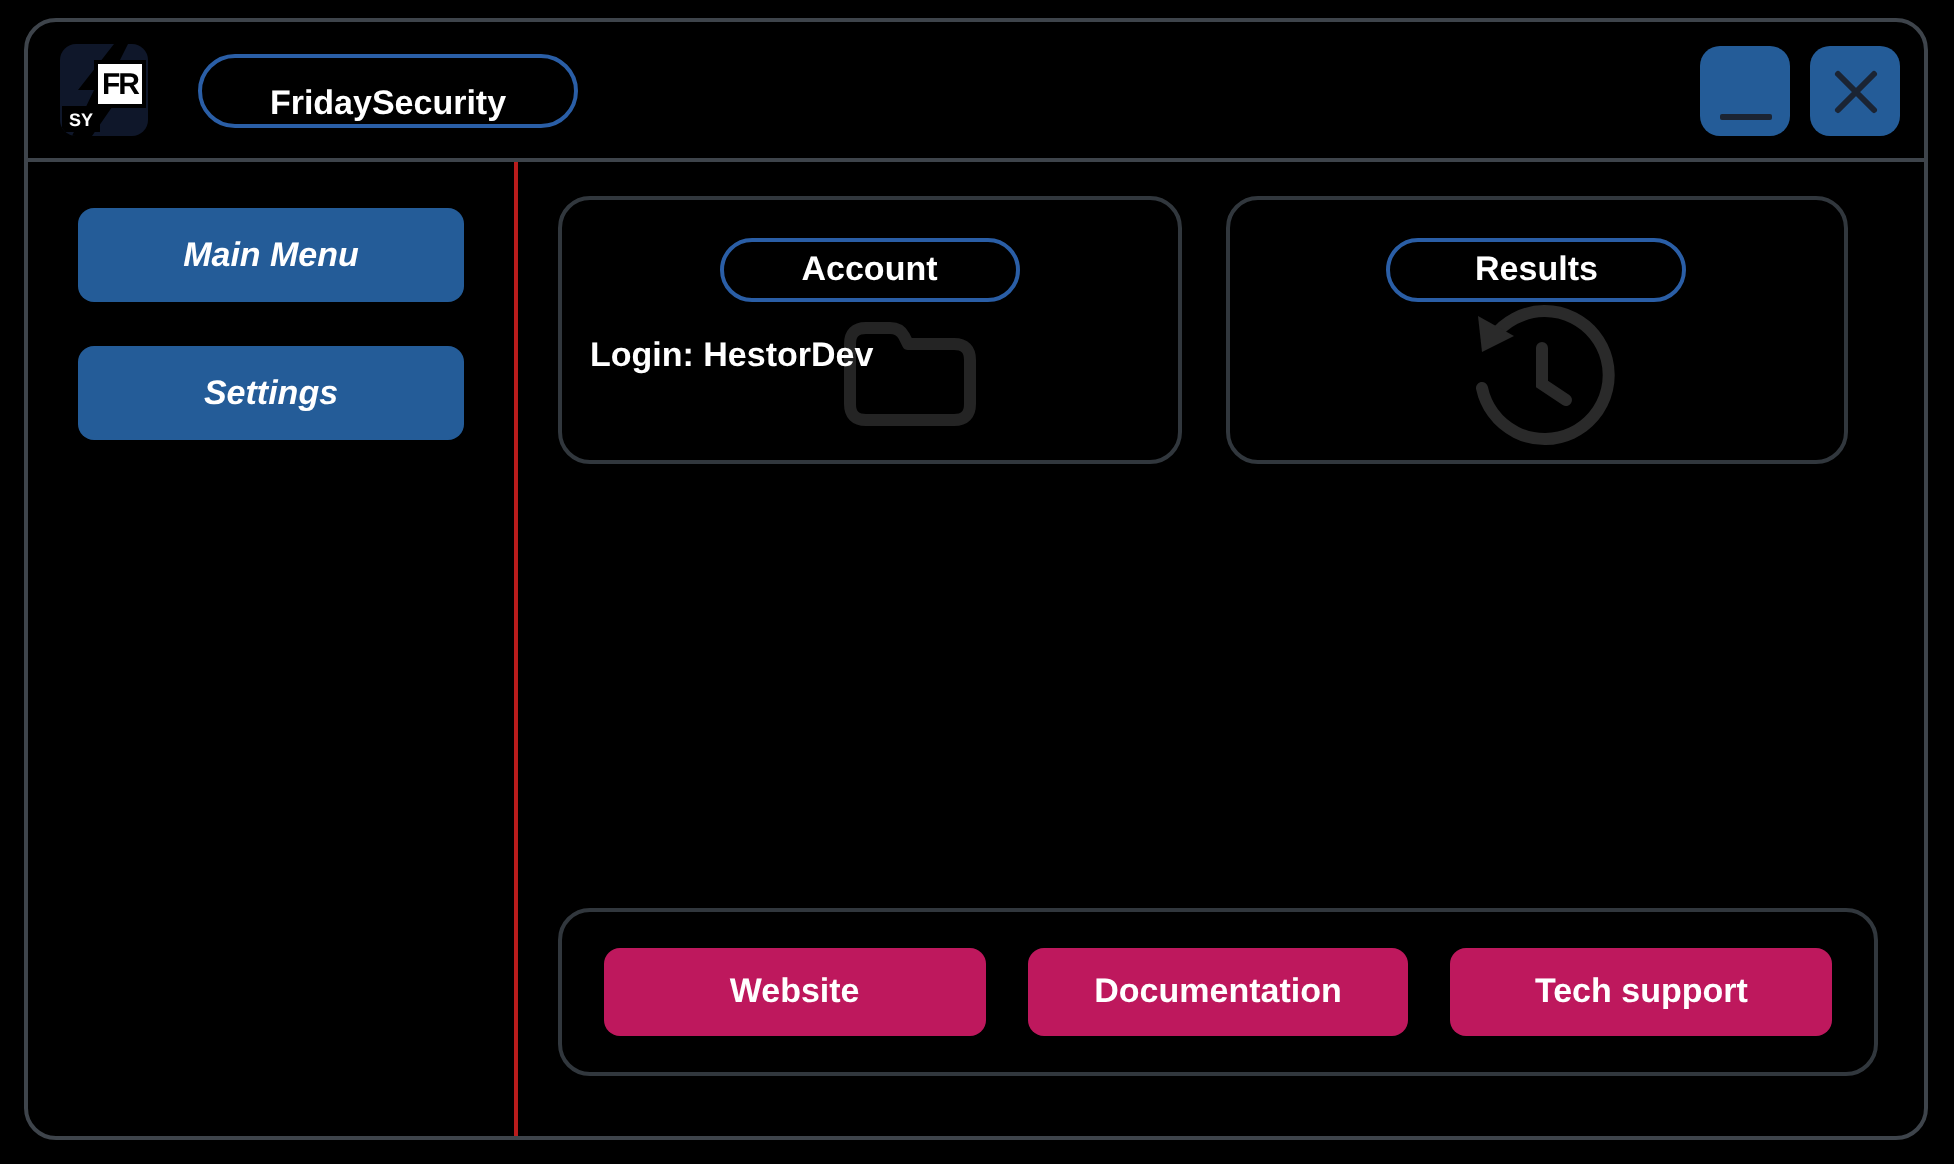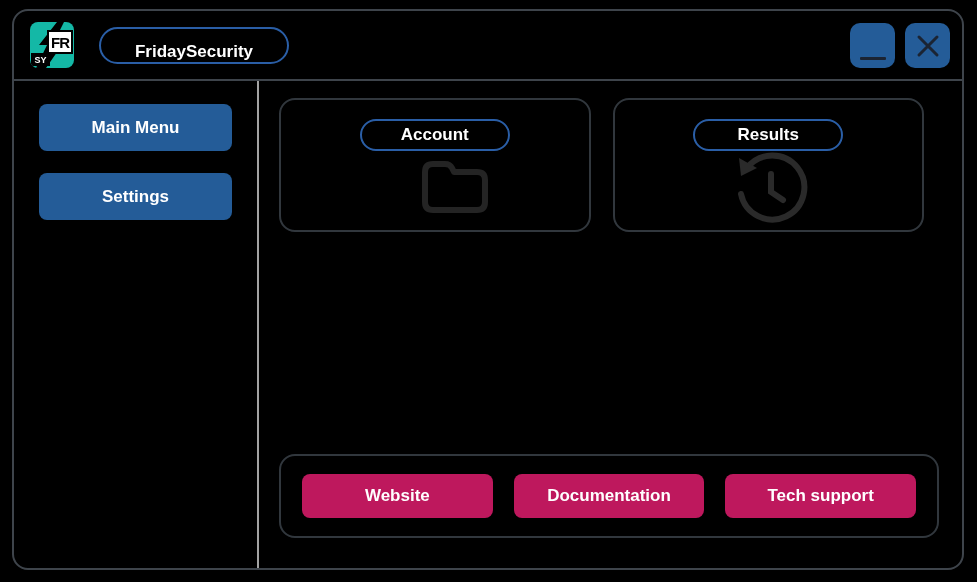--- a/index.html
+++ b/index.html
@@ -12,21 +12,21 @@
     display:flex; flex-direction:column; overflow:hidden; background:#000;
   }
 
   
   .titlebar {
     height:70px; flex:0 0 70px; border-bottom:2px solid #3e444b;
     display:flex; align-items:center; position:relative;
   }
   .logo {
     width:44px; height:46px; margin-left:16px; position:relative;
-    background:#14b8a6; border-radius:8px; overflow:hidden; flex:0 0 44px;
+    background:#0f172a; border-radius:8px; overflow:hidden; flex:0 0 44px;
   }
   .logo svg { position:absolute; left:0; top:0; }
   .logo .fr {
     position:absolute; right:1px; top:8px; width:26px; height:24px;
     background:#fff; border:2px solid #000; color:#000;
     font-size:15px; font-weight:bold; display:flex; align-items:center; justify-content:center;
     letter-spacing:-1px;
   }
   .logo .sy {
     position:absolute; left:1px; bottom:2px; width:19px; height:13px;
@@ -42,22 +42,22 @@
   .win-controls { position:absolute; right:12px; top:12px; display:flex; gap:10px; }
   .win-btn {
     width:45px; height:45px; background:#245c98; border-radius:10px;
     display:flex; align-items:center; justify-content:center; cursor:pointer;
   }
   .min-glyph { width:26px; height:3px; background:#1b2433; margin-top:26px; border-radius:1px; }
 
   
   .body-row { flex:1; display:flex; min-height:0; }
   .sidebar {
-    width:245px; flex:0 0 245px; border-right:2px solid #a3a3a3;
-    padding-top:23px; display:flex; flex-direction:column; align-items:center; gap:22px;
+    width:245px; flex:0 0 245px; border-right:2px solid #b91c1c;
+    padding-top:23px; display:flex; flex-direction:column; align-items:center; gap:22px;font-style:italic;
   }
   .side-btn {
     width:193px; height:47px; background:#245c98; border-radius:8px;
     display:flex; align-items:center; justify-content:center;
     font-size:17px; font-weight:bold; color:#fff; cursor:pointer;
   }
 
   .main { flex:1; position:relative; padding:17px 38px 0 20px; }
   .cards-row { display:flex; gap:22px; }
   .card {
@@ -133,20 +133,21 @@
       <div class="cards-row">
 
         <div class="card">
           <div class="card-pill">
             <span>Account</span>
           </div>
           <svg class="card-icon icon-account" width="72" height="62" viewBox="0 0 72 62">
             <path d="M6 16 Q6 8 14 8 L26 8 Q31 8 33 12 L35 16 L58 16 Q66 16 66 24 L66 46 Q66 54 58 54 L14 54 Q6 54 6 46 Z" fill="none" stroke="#242424" stroke-width="6" stroke-linejoin="round"></path>
           </svg>
           <div class="card-lines">
+            <div>Login: HestorDev</div>
           </div>
         </div>
 
         <div class="card">
           <div class="card-pill">
             <span>Results</span>
           </div>
           <svg class="card-icon icon-results" width="78" height="78" viewBox="0 0 78 78">
             <path d="M16 18 A32 32 0 1 1 10 44" fill="none" stroke="#2a2a2a" stroke-width="6" stroke-linecap="round"></path>
             <polygon points="8,8 10,26 26,18" fill="#2a2a2a"></polygon>

